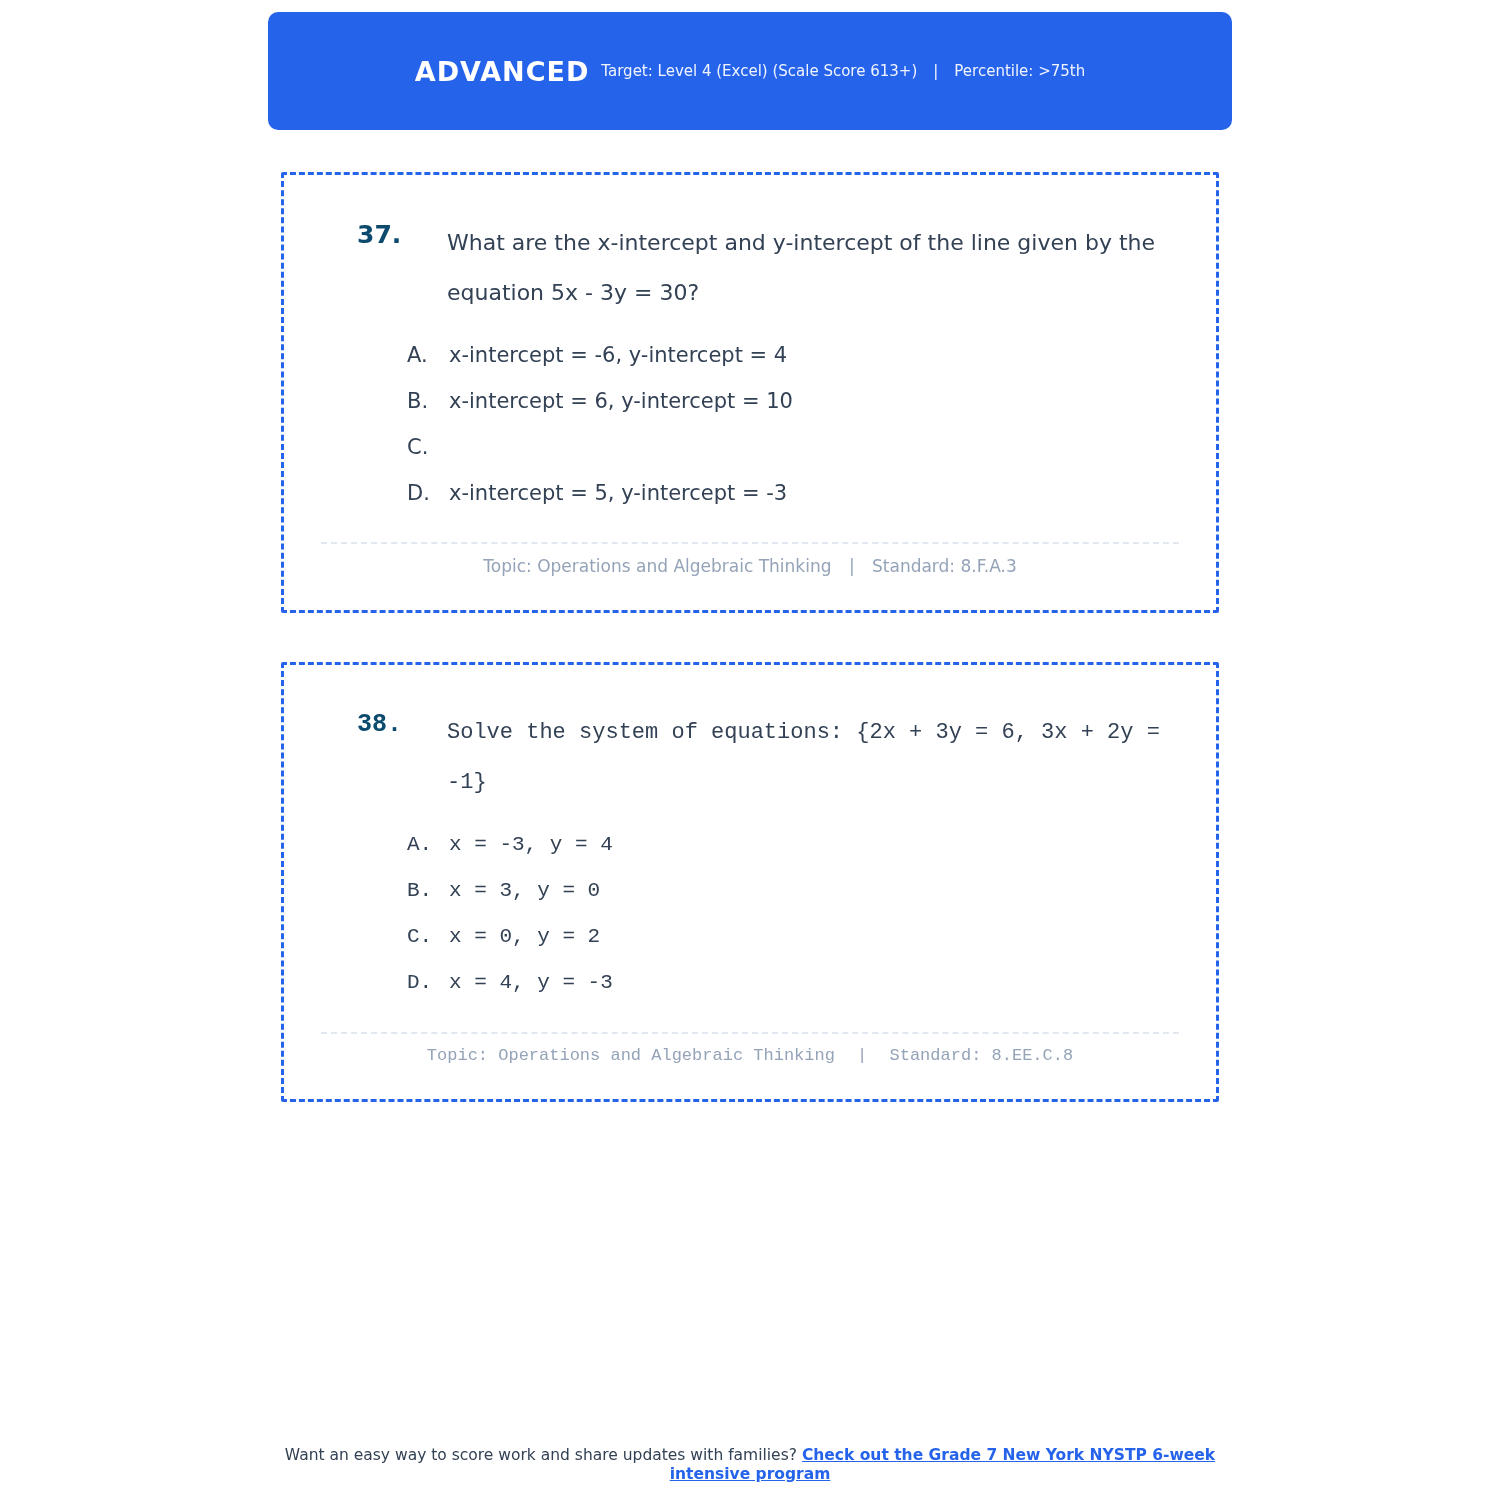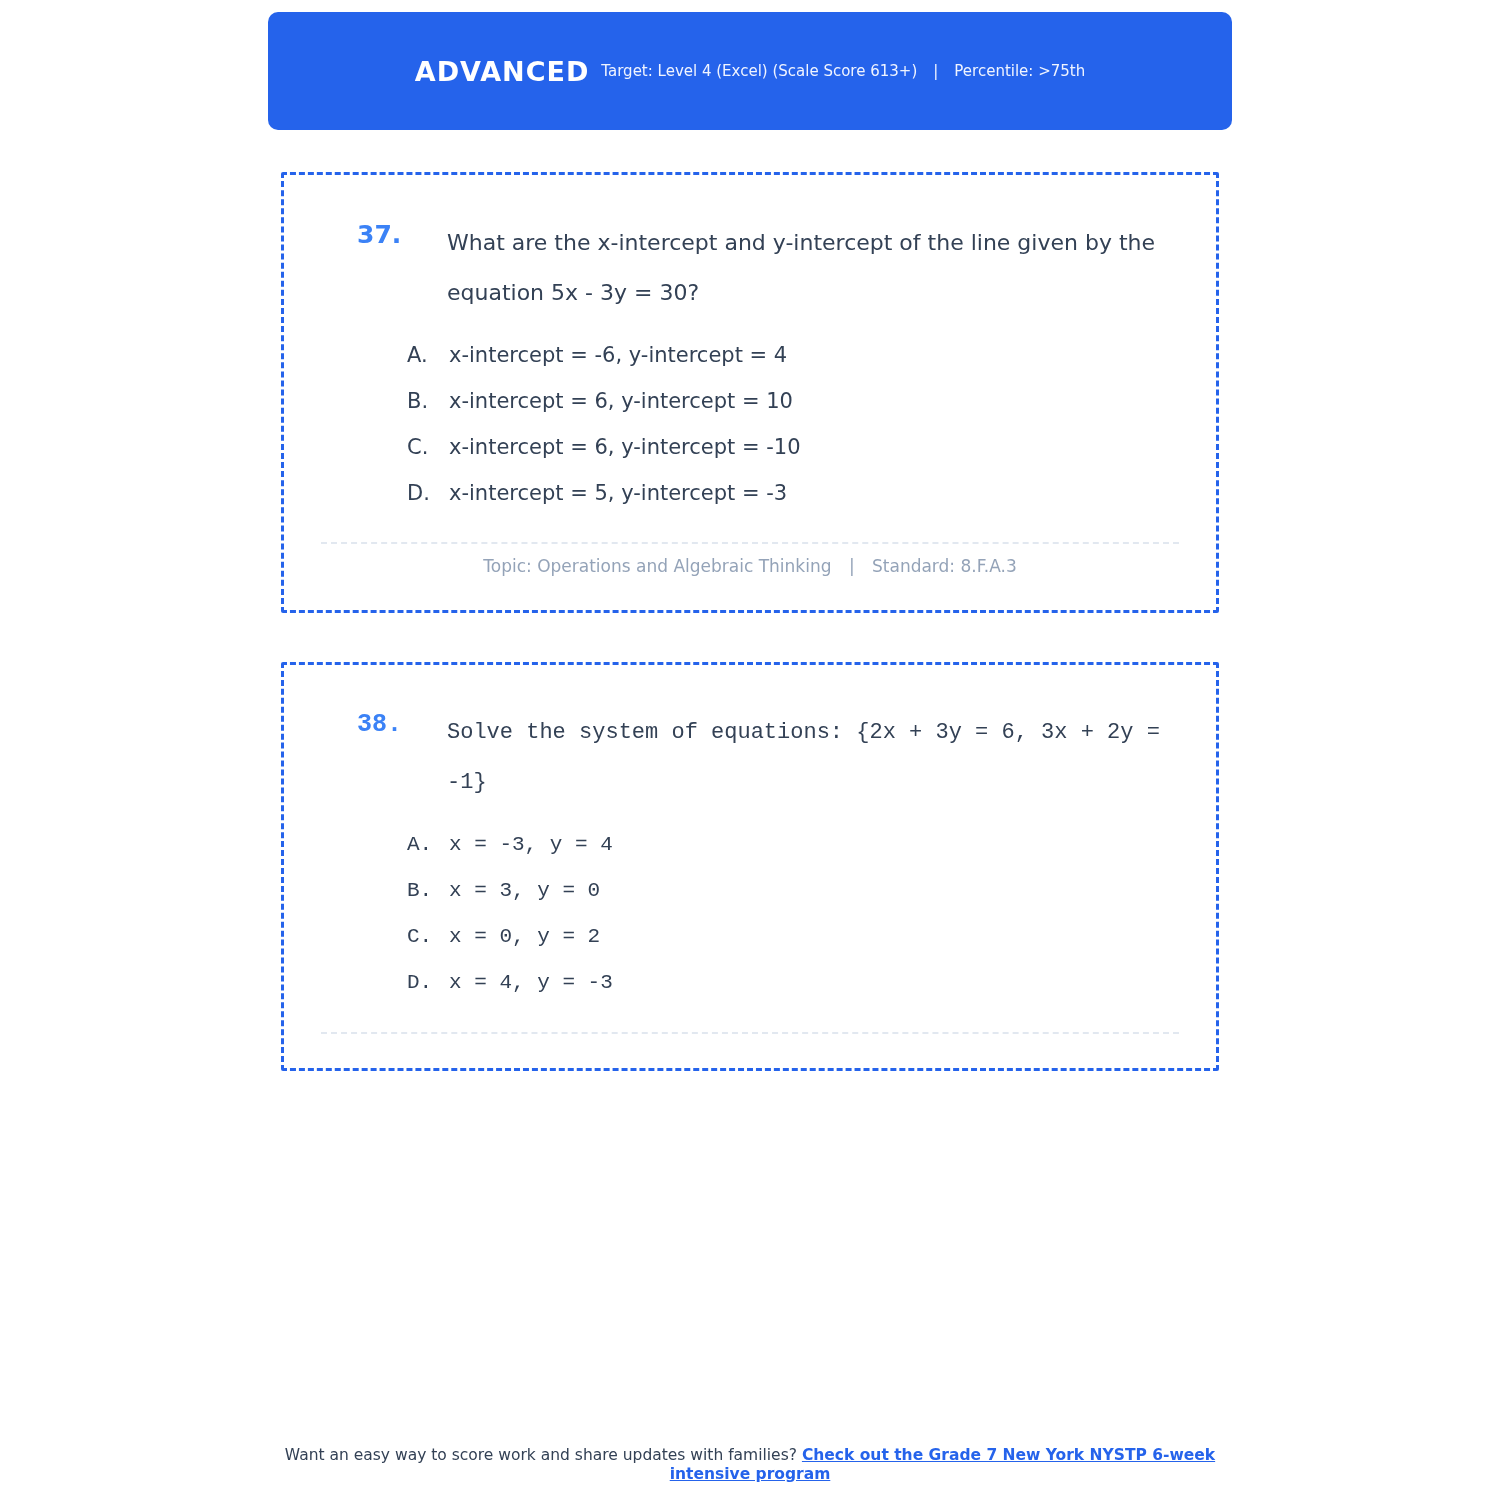--- a/index.html
+++ b/index.html
@@ -16,21 +16,21 @@
   .banner-subtitle { color: #f0f4ff; font-size: 15px; display: flex; align-items: baseline; }
   .banner-subtitle .divider { margin: 0 16px; }
 
   
   .card { margin: 42px 13px 0; border: 3px dashed #2563eb; border-radius: 2px;
     padding: 43px 37px 34px; background: #ffffff; }
   .card + .card { margin-top: 49px; font-family: Liberation Mono, monospace; }
 
   .q-head { display: flex; padding-left: 36px; margin-bottom: 14px; }
   .q-number { width: 90px; flex: 0 0 90px; font-weight: bold; font-size: 25px;
-    color: #3b82f6; padding-top: 2px; }
+    color: #0c4a6e; padding-top: 2px; }
   .q-text { font-size: 22px; line-height: 50px; max-width: 760px; }
 
   .option { display: flex; padding-left: 86px; font-size: 21px; line-height: 46px; }
   .option-letter { width: 42px; flex: 0 0 42px; }
 
   .sep { border: 0; border-top: 2px dashed #e2e8f0; margin: 26px 0 0; }
 
   .meta { margin-top: 12px; text-align: center; color: #94a3b8; font-size: 17px; }
   .meta .divider { margin: 0 12px; }
 
@@ -64,21 +64,20 @@
     <div class="option">
       <span class="option-letter">A.</span>
       <span class="option-text">x-intercept = -6, y-intercept = 4</span>
     </div>
     <div class="option">
       <span class="option-letter">B.</span>
       <span class="option-text">x-intercept = 6, y-intercept = 10</span>
     </div>
     <div class="option">
       <span class="option-letter">C.</span>
-      <span class="option-text">x-intercept = 6, y-intercept = -10</span>
     </div>
     <div class="option">
       <span class="option-letter">D.</span>
       <span class="option-text">x-intercept = 5, y-intercept = -3</span>
     </div>
 
     <hr class="sep">
 
     <div class="meta">
       <span>Topic: Operations and Algebraic Thinking</span>
@@ -105,20 +104,25 @@
       <span class="option-letter">C.</span>
       <span class="option-text">x = 0, y = 2</span>
     </div>
     <div class="option">
       <span class="option-letter">D.</span>
       <span class="option-text">x = 4, y = -3</span>
     </div>
 
     <hr class="sep">
 
+    <div class="meta">
+      <span>Topic: Operations and Algebraic Thinking</span>
+      <span class="divider">|</span>
+      <span>Standard: 8.EE.C.8</span>
+    </div>
   </div>
 
 </div>
 
 <div class="footer">
   <div class="footer-inner">
     <span>Want an easy way to score work and share updates with families?</span>
     <span> </span>
     <span class="link">Check out the Grade 7 New York NYSTP 6-week intensive program</span>
   </div>

